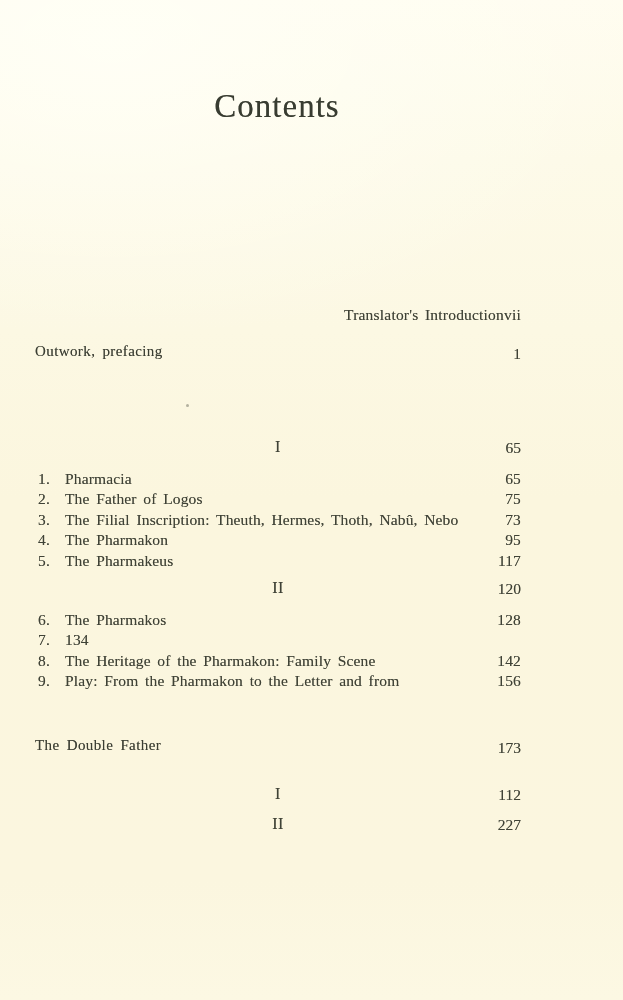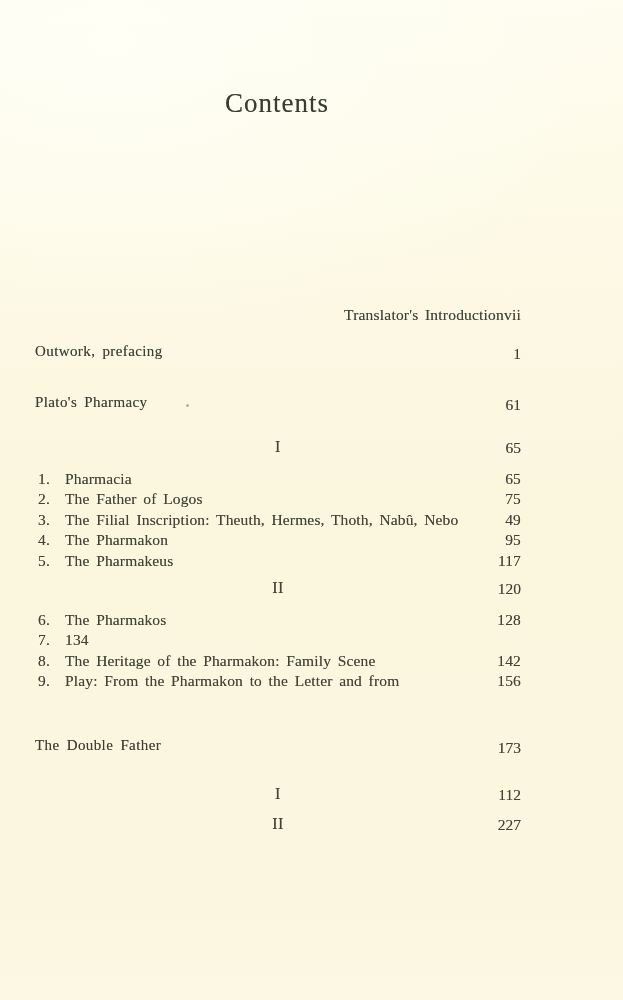--- a/index.html
+++ b/index.html
@@ -25,21 +25,21 @@
     position: absolute;
     left: 35px;
     width: 486px; 
   }
   .page-title {
     position: absolute;
     left: 0;
     top: 88px;
     width: 554px;
     text-align: center;
-    font-size: 27px;
+    font-size: 33px;
     letter-spacing: 1px;
     color: #383c31;
   }
   .front-row {
     display: flex;
     justify-content: flex-end;
     font-size: 15.5px;
     word-spacing: 2.5px;
     letter-spacing: 0.2px;
   }
@@ -129,45 +129,41 @@
     <span class="front-page">vii</span>
   </div>
 
   <div class="row head-row soft" style="top:343px;">
     <span class="head-label">Outwork, prefacing</span>
     <span class="pg">1</span>
   </div>
 
   <div class="artifact-dot"></div>
 
-  <div class="row head-row soft" style="top:394px;">
-    <span class="head-label">Plato's Pharmacy</span>
-    <span class="pg">61</span>
-  </div>
 
   <div class="row roman-row soft" style="top:438px;">
     <span class="roman-label">I</span>
     <span class="pg">65</span>
   </div>
 
   <div class="row items soft" style="top:469px;">
     <div class="item-row">
       <span class="item-num">1.</span>
       <span class="item-title">Pharmacia</span>
       <span class="item-page">65</span>
     </div>
     <div class="item-row">
       <span class="item-num">2.</span>
       <span class="item-title">The Father of Logos</span>
       <span class="item-page">75</span>
     </div>
     <div class="item-row">
       <span class="item-num">3.</span>
       <span class="item-title">The Filial Inscription: Theuth, Hermes, Thoth, Nabû, Nebo</span>
-      <span class="item-page">49</span>
+      <span class="item-page">73</span>
     </div>
     <div class="item-row">
       <span class="item-num">4.</span>
       <span class="item-title">The Pharmakon</span>
       <span class="item-page">95</span>
     </div>
     <div class="item-row">
       <span class="item-num">5.</span>
       <span class="item-title">The Pharmakeus</span>
       <span class="item-page">117</span>

